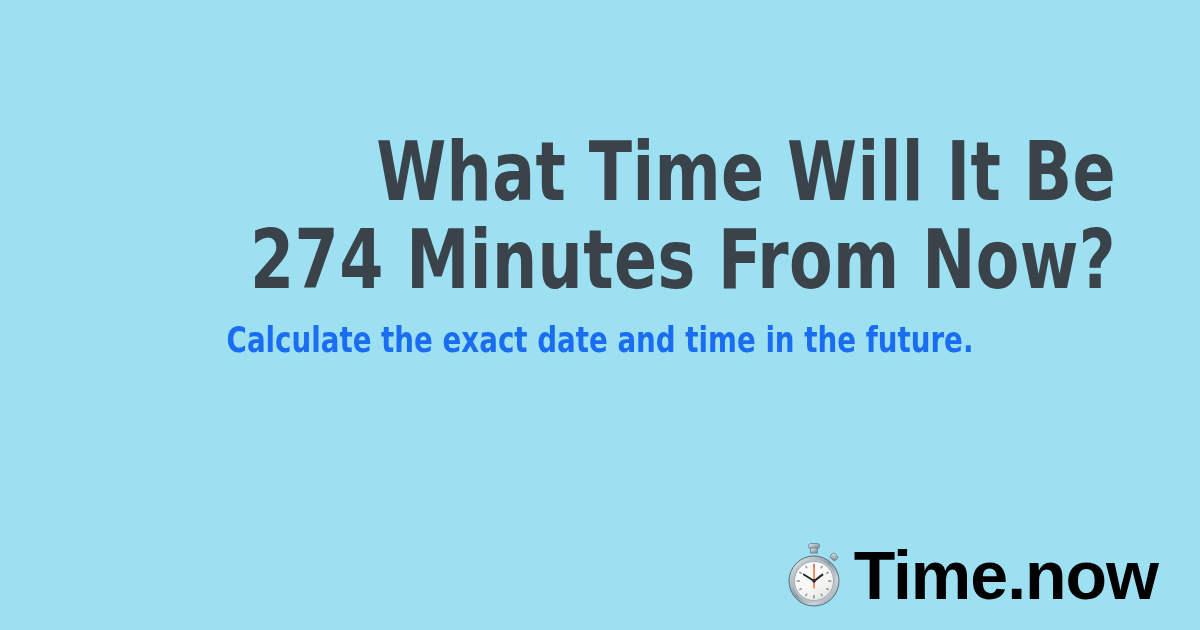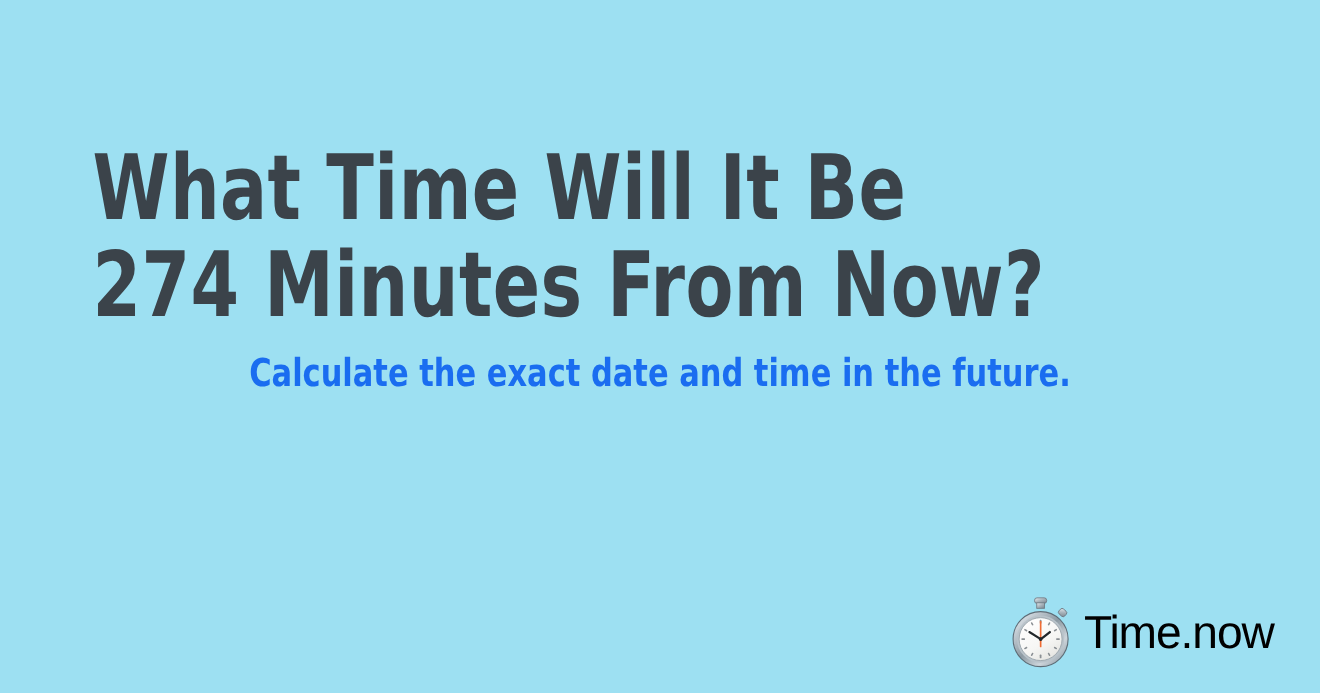--- a/index.html
+++ b/index.html
@@ -22,21 +22,21 @@
     box-sizing: border-box;
     overflow: hidden;
   }
 
   
   #headline-block {
     position: absolute;
     left: 0;
     top: 128px;
     width: 1200px;
-    text-align: left;
+    text-align: right;
   }
 
   .headline-line {
     display: block;
     color: #3b434a;
     font-family: "Liberation Sans Narrow", "DejaVu Sans Condensed", "Liberation Sans", sans-serif;
     font-weight: bold;
     font-size: 82px;
     line-height: 88px;
     letter-spacing: 0.5px;
@@ -74,22 +74,22 @@
   #stopwatch-icon {
     display: block;
     width: 56px;
     height: 66px;
     flex: 0 0 auto;
   }
 
   #brand-name {
     color: #000000;
     font-family: "Liberation Sans", sans-serif;
-    font-weight: normal;
-    font-size: 42px;
+    font-weight: bold;
+    font-size: 68px;
     line-height: 62px;
     letter-spacing: -1px;
     white-space: nowrap;
   }
 </style>
 </head>
 <body>
 
 <div id="card" style="background: rgb(157, 224, 242);">
 

